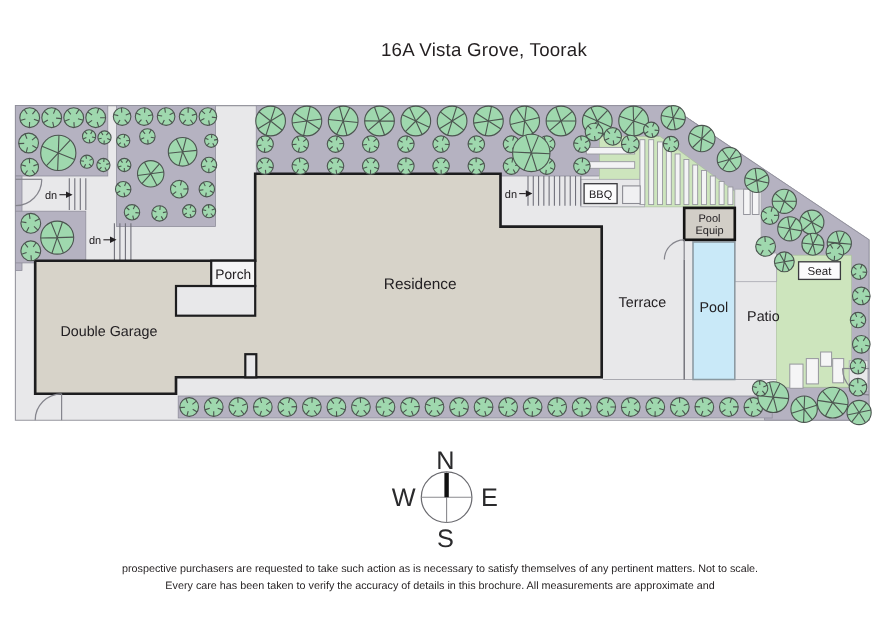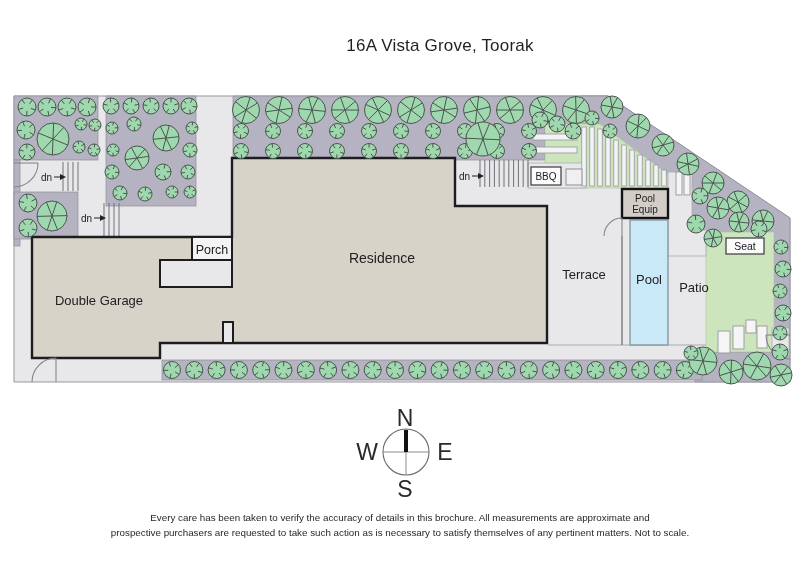--- a/index.html
+++ b/index.html
@@ -656,15 +656,15 @@
     <line x1="406" y1="429" x2="406" y2="475" stroke="#8a8a8e" stroke-width="1"></line>
     <rect x="404" y="430" width="4" height="22" fill="#111111"></rect>
     <text class="compass-letter" x="405" y="426">N</text>
     <text class="compass-letter" x="405" y="497">S</text>
     <text class="compass-letter" x="367" y="460">W</text>
     <text class="compass-letter" x="445" y="460">E</text>
   </g>
 </svg>
 
 <div class="disclaimer">
+  <div>prospective purchasers are requested to take such action as is necessary to satisfy themselves of any pertinent matters. Not to scale.</div>
   <div>Every care has been taken to verify the accuracy of details in this brochure. All measurements are approximate and</div>
-  <div>prospective purchasers are requested to take such action as is necessary to satisfy themselves of any pertinent matters. Not to scale.</div>
 </div>
 
 </body></html>

